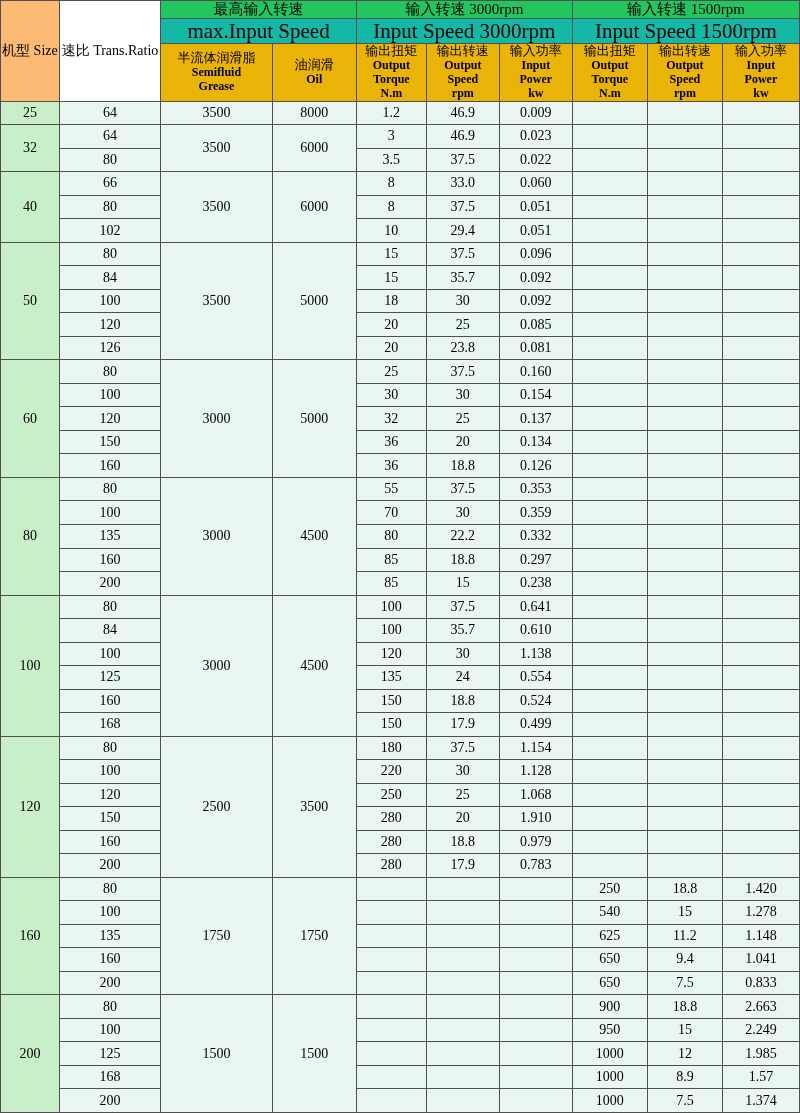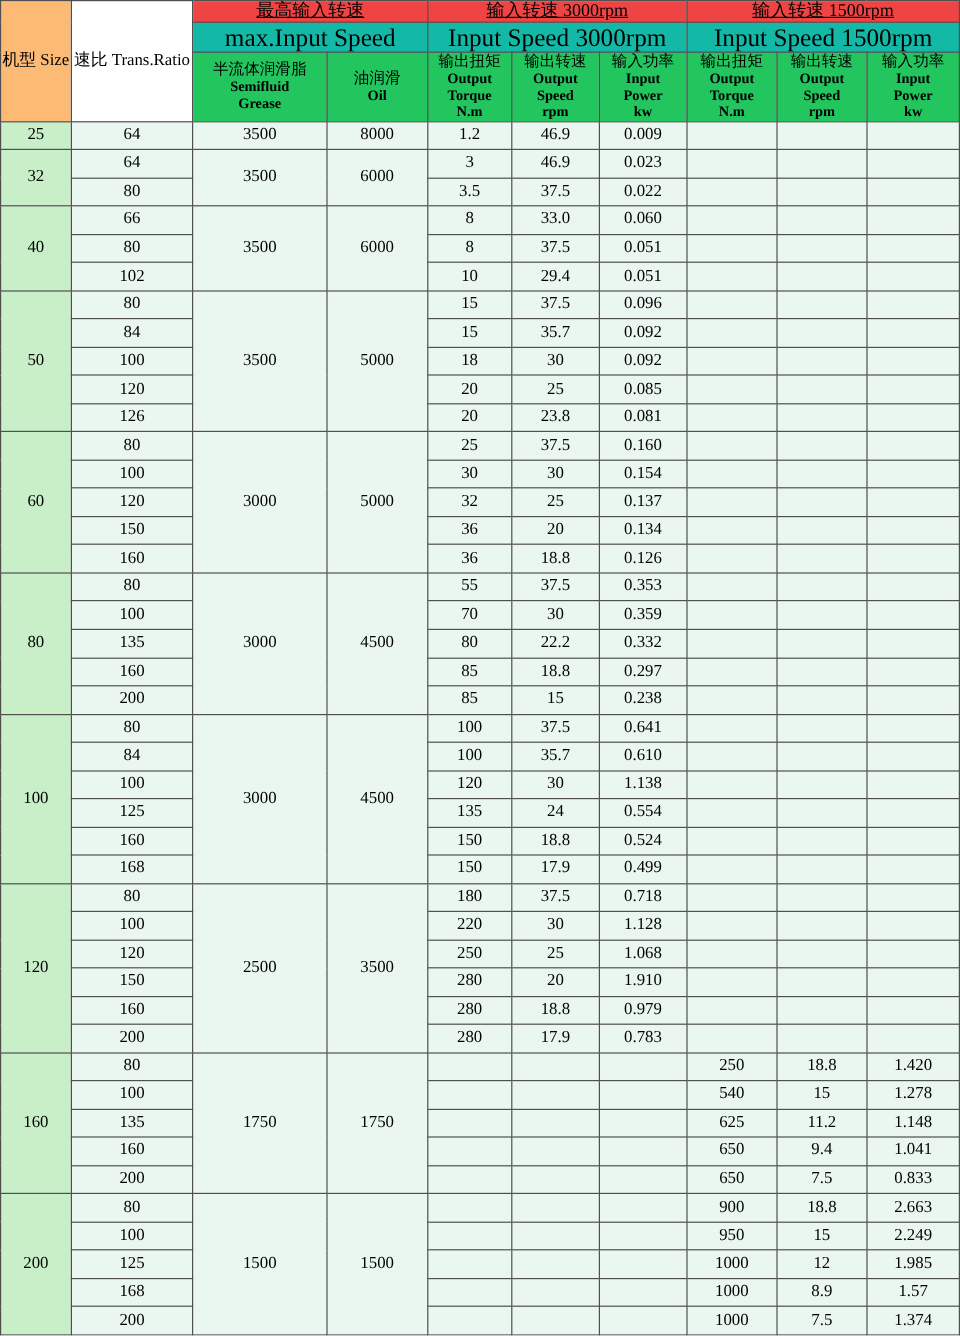--- a/index.html
+++ b/index.html
@@ -22,30 +22,29 @@
   #spec-table td, #spec-table th {
     border: 1px solid #4f4f4f;
     text-align: center;
     vertical-align: middle;
     font-weight: normal;
     padding: 0;
     line-height: 1.15;
   }
   .hdr-top {
     font-size: 15px;
-    background: #ef4444;
-    text-decoration: underline;
+    background: #22c55e;
   }
   .hdr-sub {
     font-size: 21px;
     background: #14b8a6;
   }
   .hdr-col {
     font-size: 13px;
-    background: #22c55e;
+    background: #eab308;
     padding: 2px 1px;
   }
   .hdr-col .l {
     display: block;
   }
   .hdr-col .l.cn { font-size: 13px; }
   .hdr-col .l.en { font-size: 12px; font-weight: bold; }
   .corner-size {
     font-size: 14px;
     background: #fdba74;
@@ -425,21 +424,21 @@
         <td class="blank-cell"></td>
         <td class="blank-cell"></td>
       </tr>
       <tr>
         <td class="size-cell" rowspan="6">120</td>
         <td class="data-cell">80</td>
         <td class="data-cell" rowspan="6">2500</td>
         <td class="data-cell" rowspan="6">3500</td>
         <td class="data-cell">180</td>
         <td class="data-cell">37.5</td>
-        <td class="data-cell">0.718</td>
+        <td class="data-cell">1.154</td>
         <td class="blank-cell"></td>
         <td class="blank-cell"></td>
         <td class="blank-cell"></td>
       </tr>
       <tr>
         <td class="data-cell">100</td>
         <td class="data-cell">220</td>
         <td class="data-cell">30</td>
         <td class="data-cell">1.128</td>
         <td class="blank-cell"></td>

